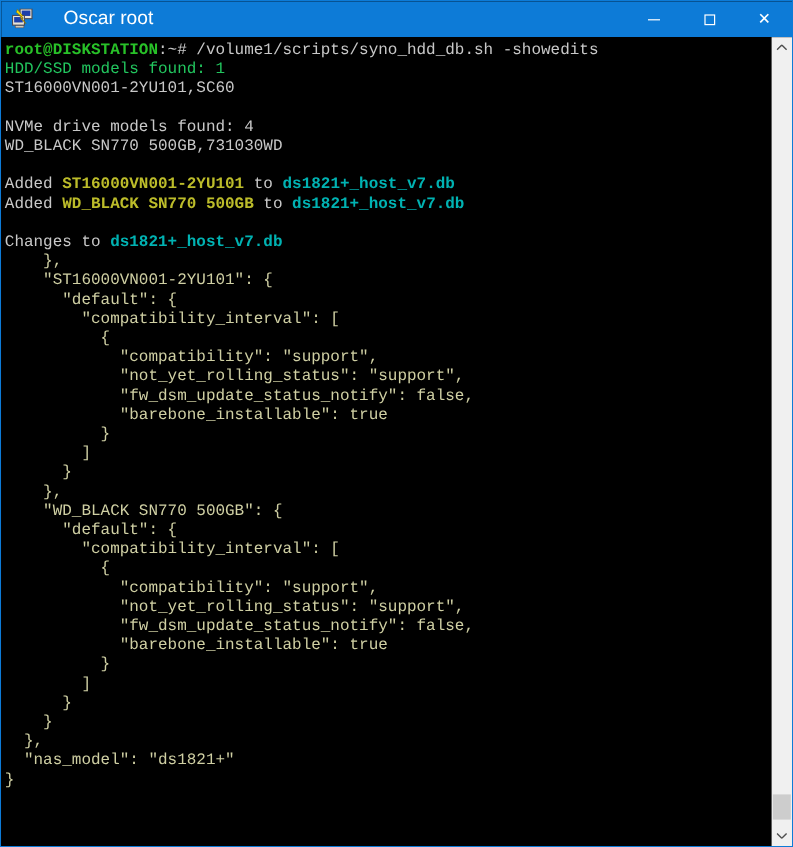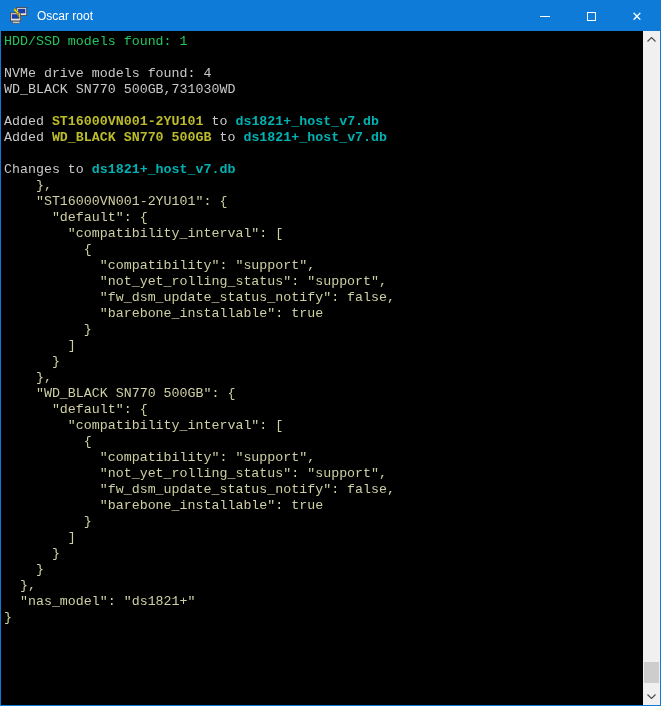--- a/index.html
+++ b/index.html
@@ -12,21 +12,21 @@
     font-family:"Liberation Sans",sans-serif;
     position:relative;overflow:hidden;
   }
   .titlebar{
     height:30px;flex:0 0 30px;
     background:#0d7bd7;
     display:flex;align-items:center;
     color:#fff;
   }
   .app-icon{width:20px;height:20px;margin-left:8px;margin-right:8px;display:inline-flex;align-items:center;justify-content:center;}
-  .title-text{font-size:12px;color:#fff;white-space:nowrap;}
+  .title-text{font-size:16px;color:#fff;white-space:nowrap;margin-left:16px;}
   .controls{margin-left:auto;display:flex;height:100%;}
   .ctrl{width:46px;height:100%;display:flex;align-items:center;justify-content:center;color:#fff;}
   .glyph-min{width:10px;height:1px;background:#fff;display:block;}
   .glyph-max{width:9px;height:9px;border:1px solid #fff;display:block;}
   .ctrl.close span{font-size:13px;line-height:1;font-family:"DejaVu Sans",sans-serif;}
   .body{flex:1 1 auto;display:flex;position:relative;background:#000;}
   .terminal{
     flex:1 1 auto;
     padding:3px 0 0 3px;
     overflow:hidden;
@@ -75,21 +75,23 @@
           <span class="glyph-max"></span>
         </div>
       <div class="ctrl close">
           <span>✕</span>
         </div>
     </div>
   </div>
 
   <div class="body">
     <div class="terminal" id="terminal" style="background: rgb(0, 0, 0);">
+        <div class="tl"><span class="b" style="color: rgb(40, 193, 40);">root@DISKSTATION</span><span style="color: rgb(200, 200, 200);">:~# /volume1/scripts/syno_hdd_db.sh -showedits</span></div>
         <div class="tl"><span style="color: #22c55e; margin-top: 26px;">HDD/SSD models found: 1</span></div>
+        <div class="tl"><span style="color: rgb(200, 200, 200);">ST16000VN001-2YU101,SC60</span></div>
         <div class="tl"></div>
         <div class="tl"><span style="color: rgb(200, 200, 200);">NVMe drive models found: 4</span></div>
         <div class="tl"><span style="color: rgb(200, 200, 200);">WD_BLACK SN770 500GB,731030WD</span></div>
         <div class="tl"></div>
         <div class="tl"><span style="color: rgb(200, 200, 200);">Added </span><span class="b" style="color: rgb(188, 188, 42);">ST16000VN001-2YU101</span><span style="color: rgb(200, 200, 200);"> to </span><span class="b" style="color: rgb(0, 178, 178);">ds1821+_host_v7.db</span></div>
         <div class="tl"><span style="color: rgb(200, 200, 200);">Added </span><span class="b" style="color: rgb(188, 188, 42);">WD_BLACK SN770 500GB</span><span style="color: rgb(200, 200, 200);"> to </span><span class="b" style="color: rgb(0, 178, 178);">ds1821+_host_v7.db</span></div>
         <div class="tl"></div>
         <div class="tl"><span style="color: rgb(200, 200, 200); text-align: center;">Changes to </span><span class="b" style="color: rgb(0, 178, 178);">ds1821+_host_v7.db</span></div>
         <div class="tl"><span style="color: rgb(207, 207, 163);">    },</span></div>
         <div class="tl"><span style="color: rgb(207, 207, 163);">    "ST16000VN001-2YU101": {</span></div>

